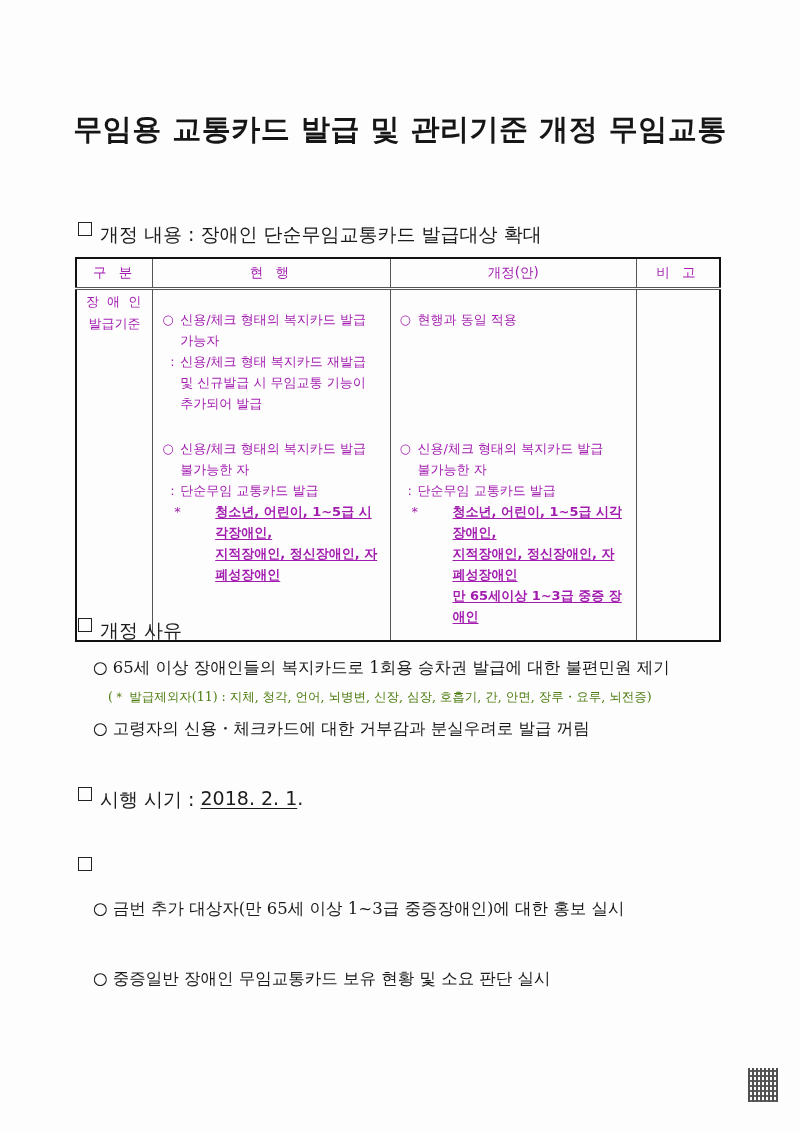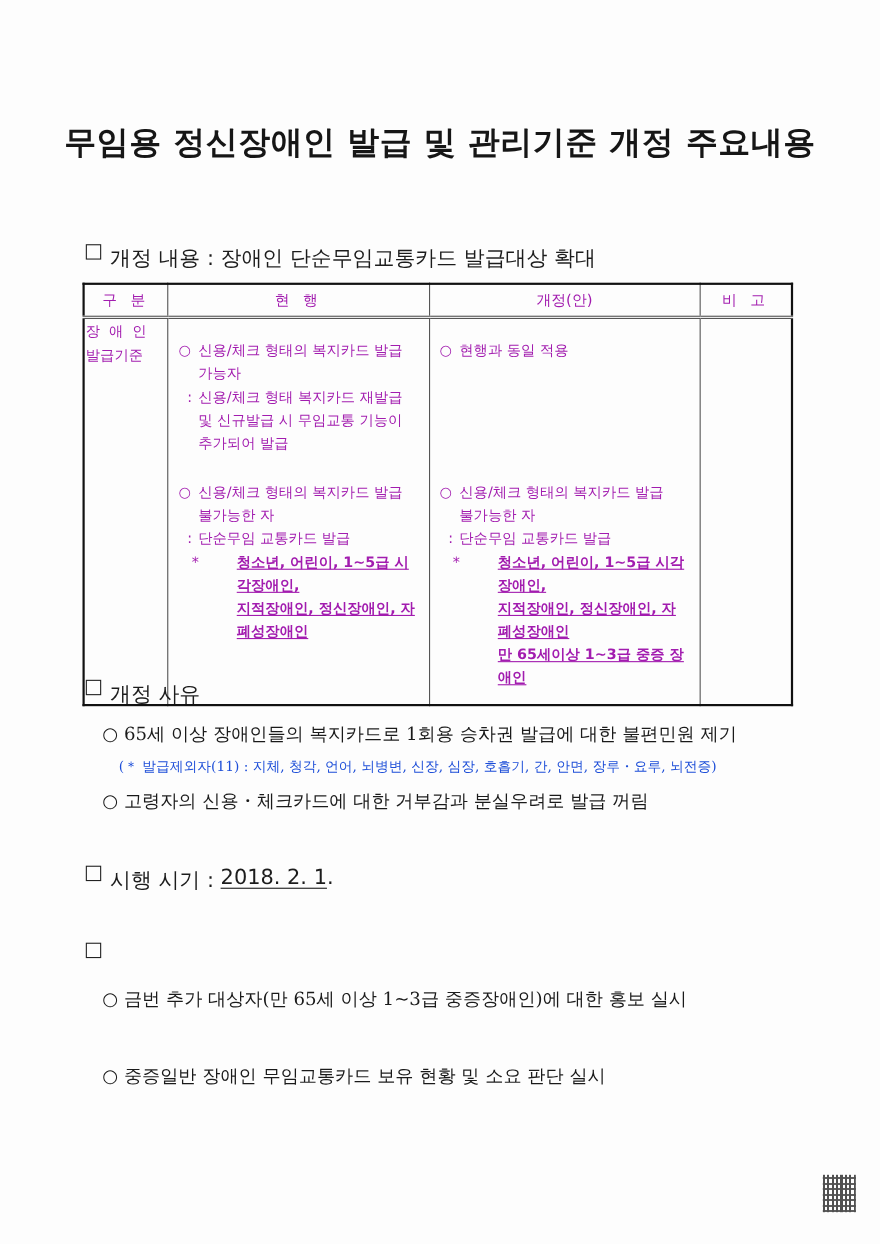--- a/index.html
+++ b/index.html
@@ -21,47 +21,47 @@
     }
     table.grid {
       position: absolute; top: 257px; left: 75px; width: 646px; border-collapse: collapse;
       font-size: 13px; color: #a21caf; border: 2px solid #111;
     }
     table.grid th, table.grid td { border: 1px solid #555; vertical-align: top; }
     table.grid th {
       height: 26px; font-weight: normal; font-size: 13.5px; text-align: center;
       vertical-align: middle; border-bottom: 3px double #555; letter-spacing: 4px;
     }
-    td.cat { text-align: left; vertical-align: middle; letter-spacing: 2px; line-height: 22px; }
+    td.cat { text-align: center; vertical-align: middle; letter-spacing: 2px; line-height: 22px; }
     .cell { padding: 18px 8px 12px 8px; }
     .item { line-height: 21px; }
     .item .lead { display: flex; }
     .item .circle { width: 18px; flex: none; }
     .indent1 { padding-left: 18px; }
     .colon { padding-left: 8px; display: flex; }
     .colon .mk { width: 10px; flex: none; }
     .star { padding-left: 12px; display: flex; }
     .star .mk { width: 12px; flex: none; }
     .ul { text-decoration: underline; font-weight: bold; text-underline-offset: 2px; margin-left: 29px; }
     .gap { height: 24px; }
     .body-line { position: absolute; left: 93px; font-size: 16.5px; color: #1a1a1a; font-family: "DejaVu Serif", serif; }
-    .note-line { position: absolute; left: 108px; font-size: 12.5px; font-family: "DejaVu Serif", serif; color: #1d4ed8; text-align: right; }
+    .note-line { position: absolute; left: 108px; font-size: 12.5px; font-family: "DejaVu Serif", serif; color: #4d7c0f; text-align: right; }
     .date { text-decoration: underline; text-underline-offset: 3px; }
     .qr {
       position: absolute; left: 748px; top: 1068px; width: 30px; height: 34px;
       background:
         repeating-linear-gradient(90deg, #333 0 2px, transparent 2px 4px),
         repeating-linear-gradient(0deg, #444 0 2px, transparent 2px 5px);
       opacity: 0.85;
     }
   </style>
 </head>
 <body>
 
-<div class="page-title">무임용 정신장애인 발급 및 관리기준 개정 주요내용</div>
+<div class="page-title">무임용 교통카드 발급 및 관리기준 개정 무임교통</div>
 
 <div class="sec-head" style="top:222px;">
   <span class="box"></span>
   <span>개정 내용 : 장애인 단순무임교통카드 발급대상 확대</span>
 </div>
 
 <table class="grid">
   <colgroup>
     <col style="width:77px">
       <col style="width:238px">

